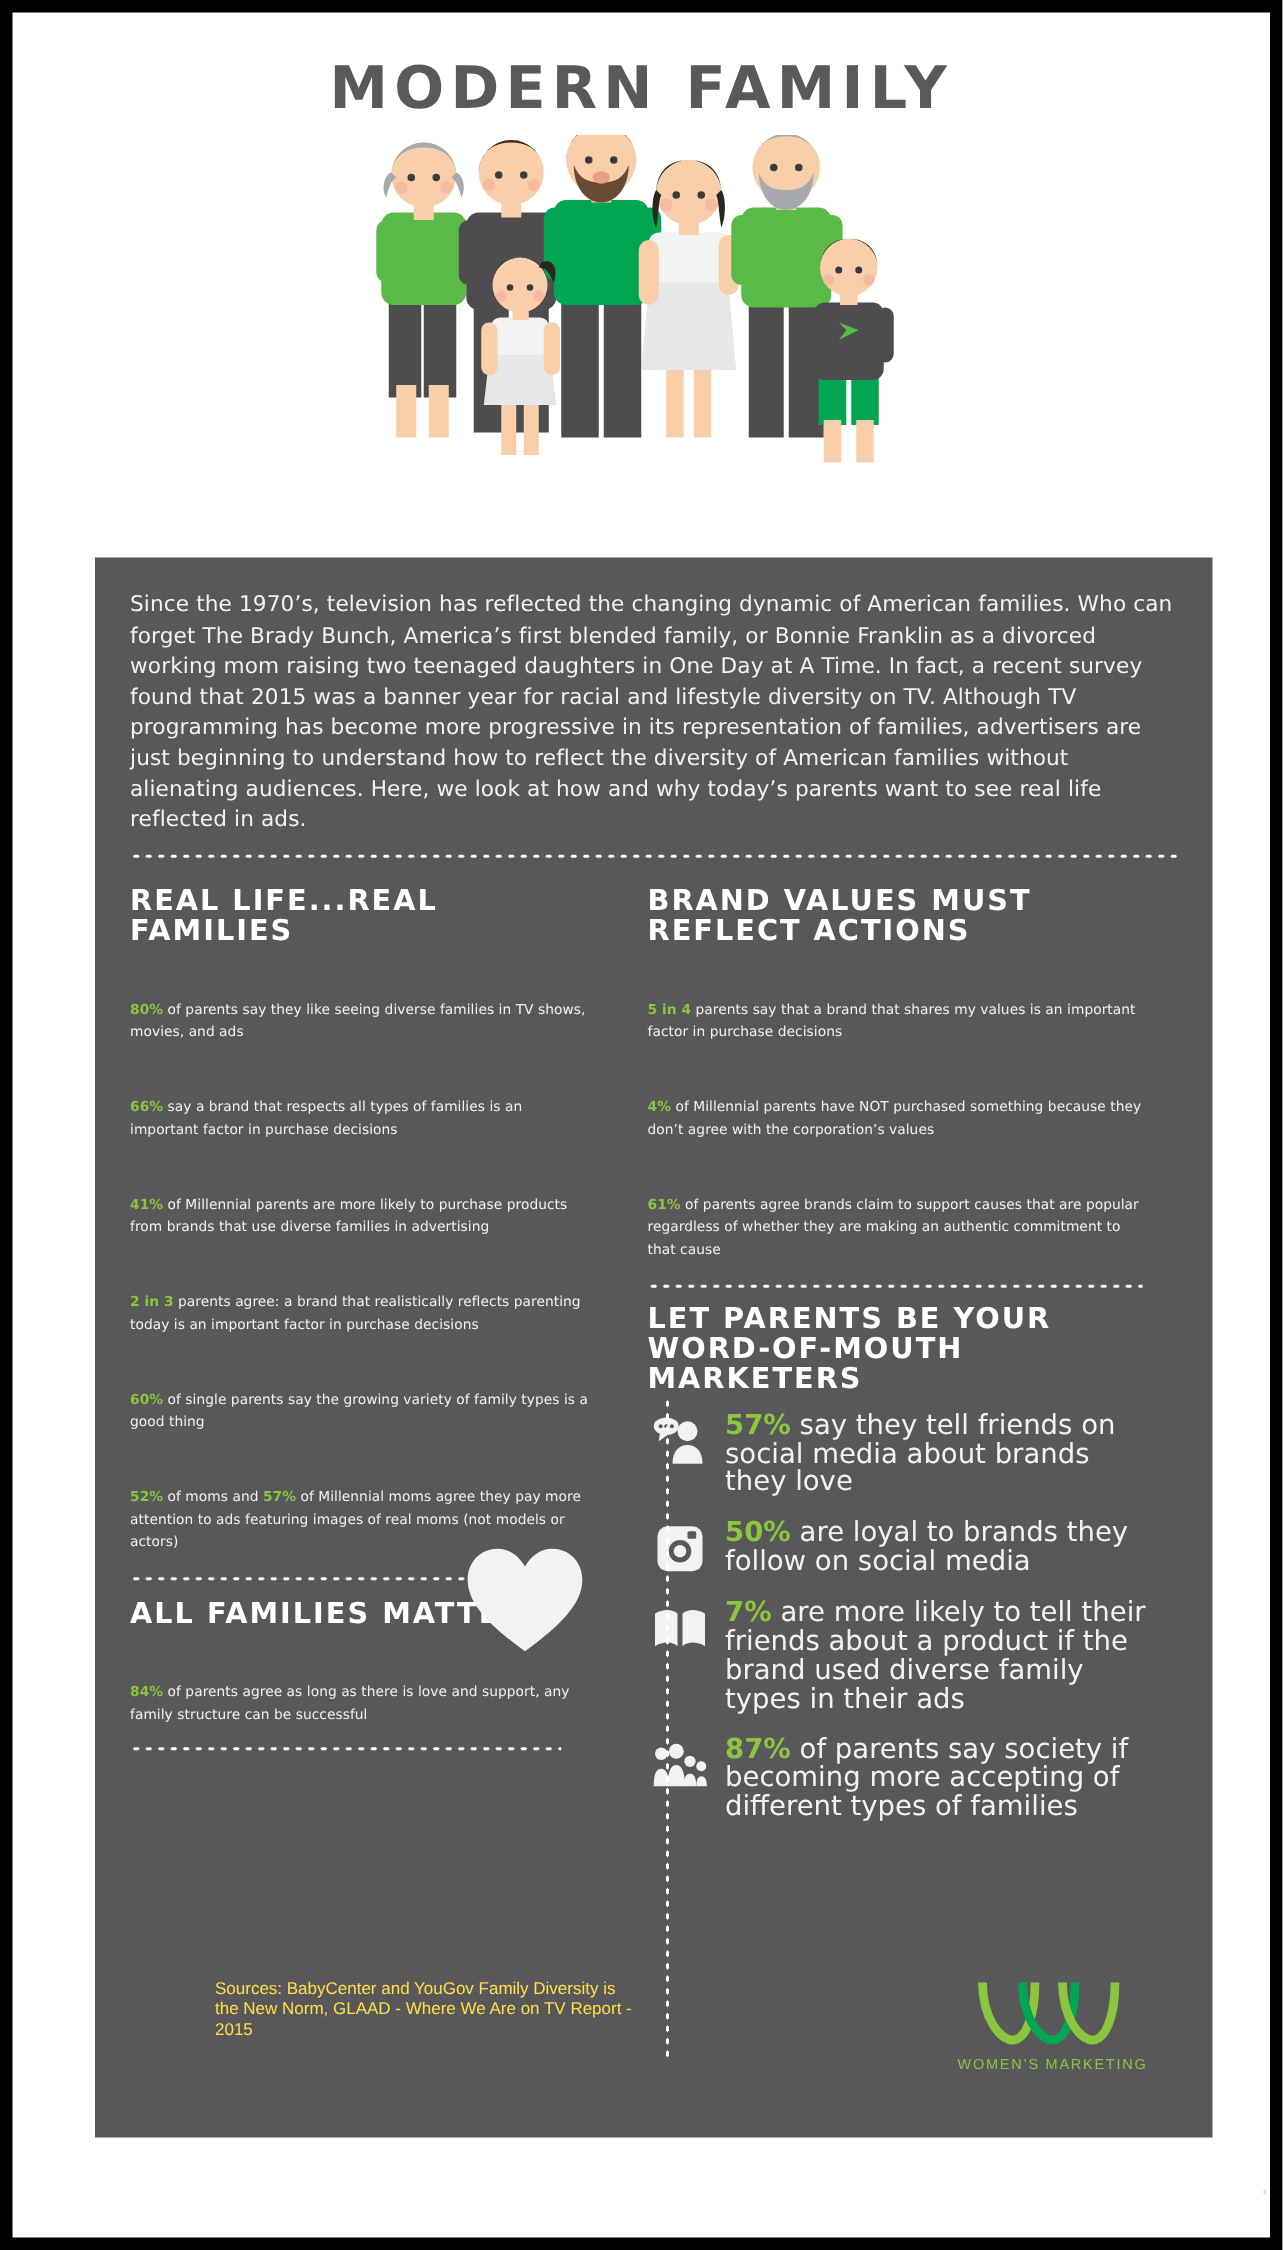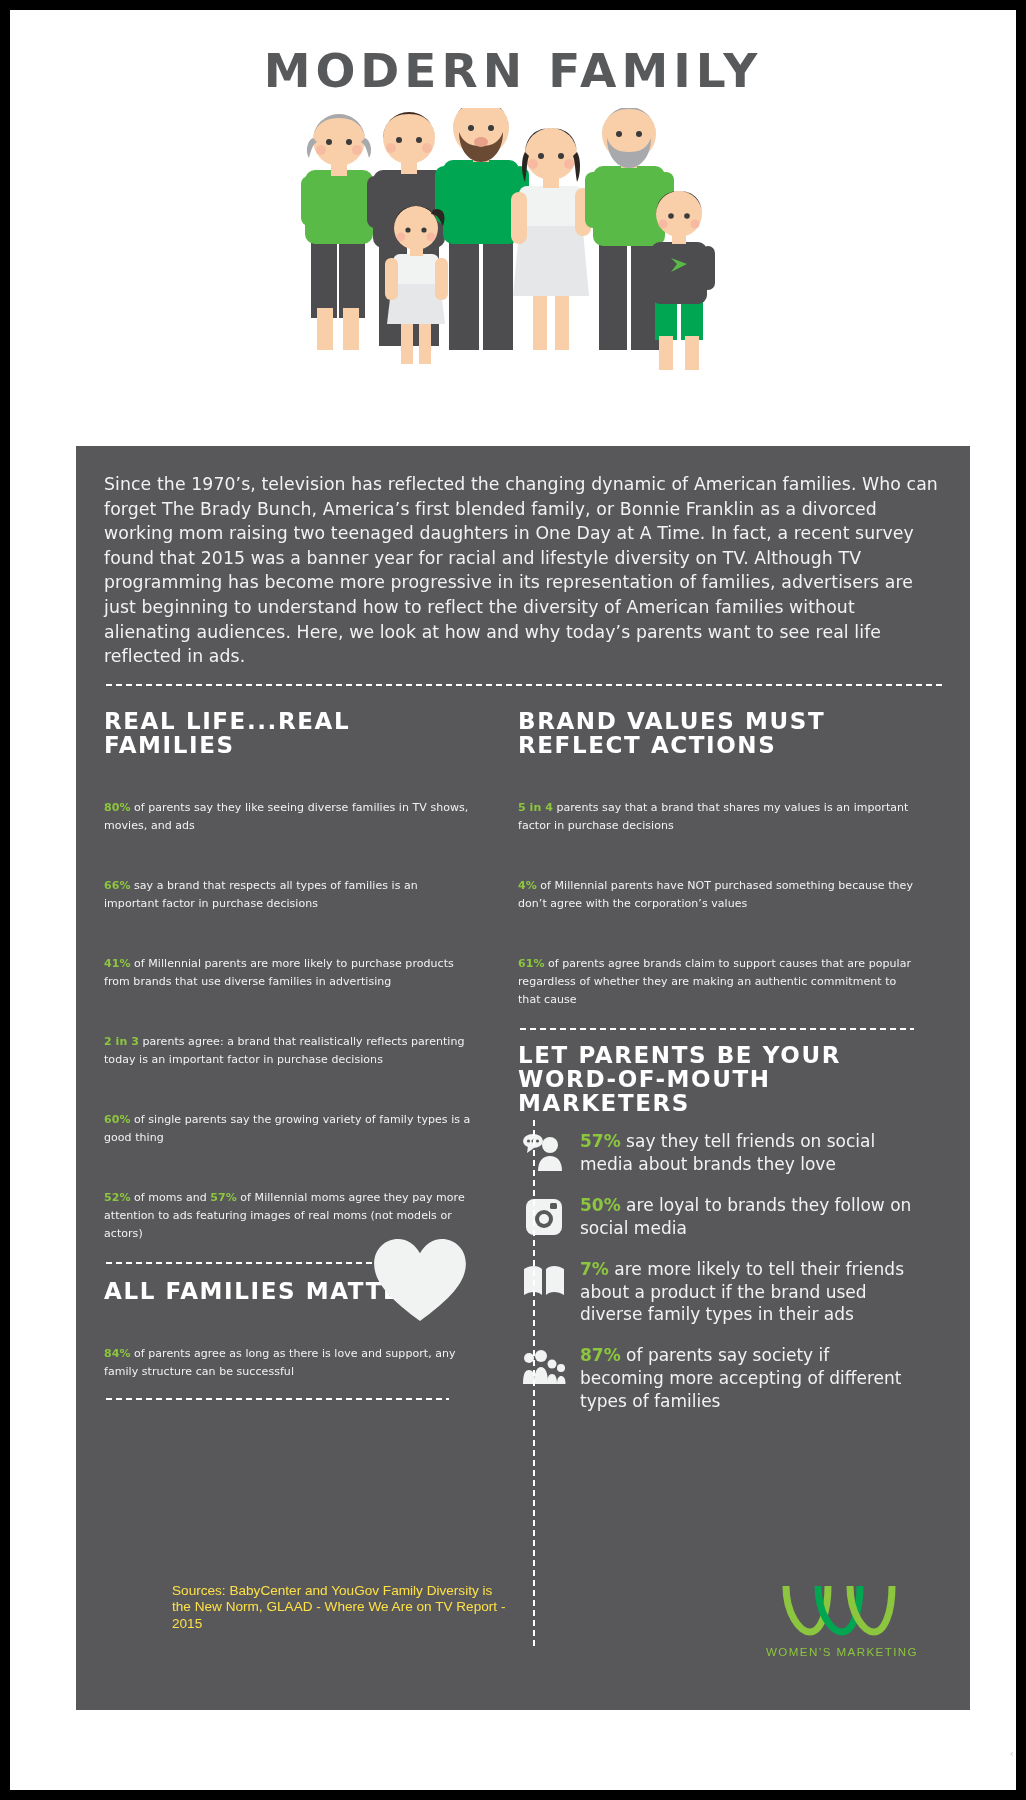--- a/index.html
+++ b/index.html
@@ -101,21 +101,21 @@
     width: 96px; height: 86px;
   }
   
   .icon-item { display: flex; align-items: flex-start; margin-bottom: 16px; }
   .icon-box {
     width: 52px; min-width: 52px; height: 46px;
     display: flex; align-items: center; justify-content: center;
     margin-right: 10px; margin-top: 2px;
   }
   .icon-item p {
-    font-size: 17px; line-height: 22.8px; color: #f2f2f2;
+    font-size: 22px; line-height: 22.8px; color: #f2f2f2;
     padding-top: 2px;
   }
   
   .sources {
     position: absolute; left: 96px; bottom: 78px;
     width: 340px;
     font-size: 13.6px; line-height: 16.5px; color: #fde047;
     font-family: "Liberation Sans", sans-serif;
   }
   

